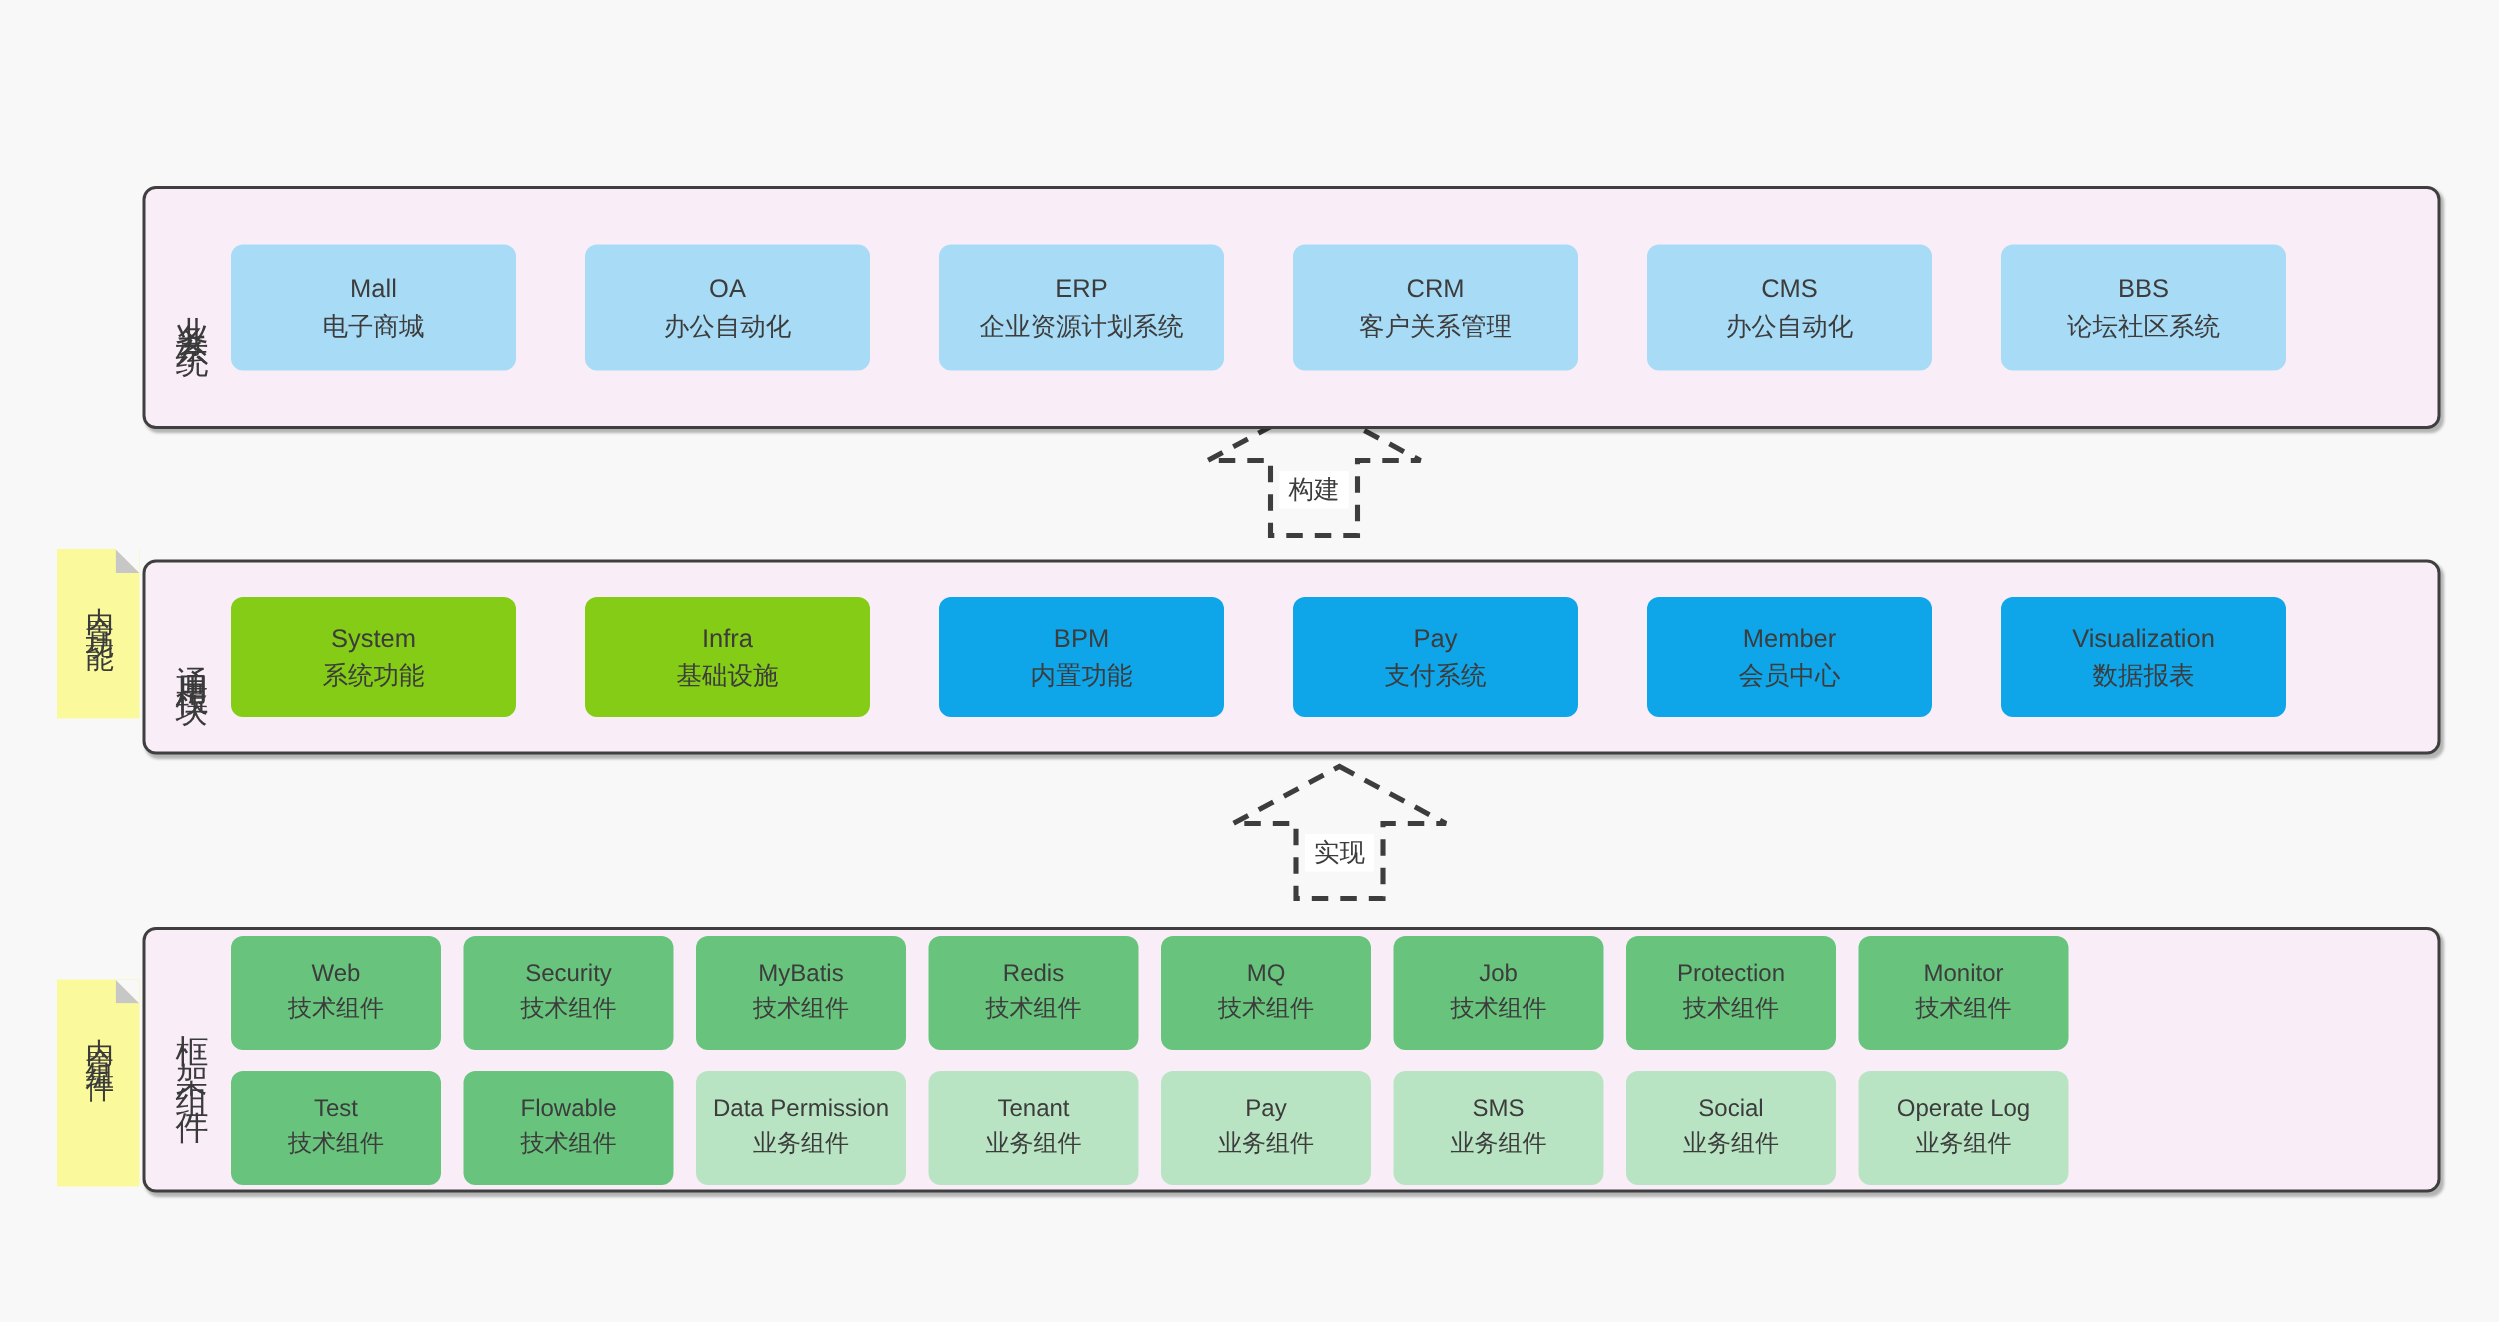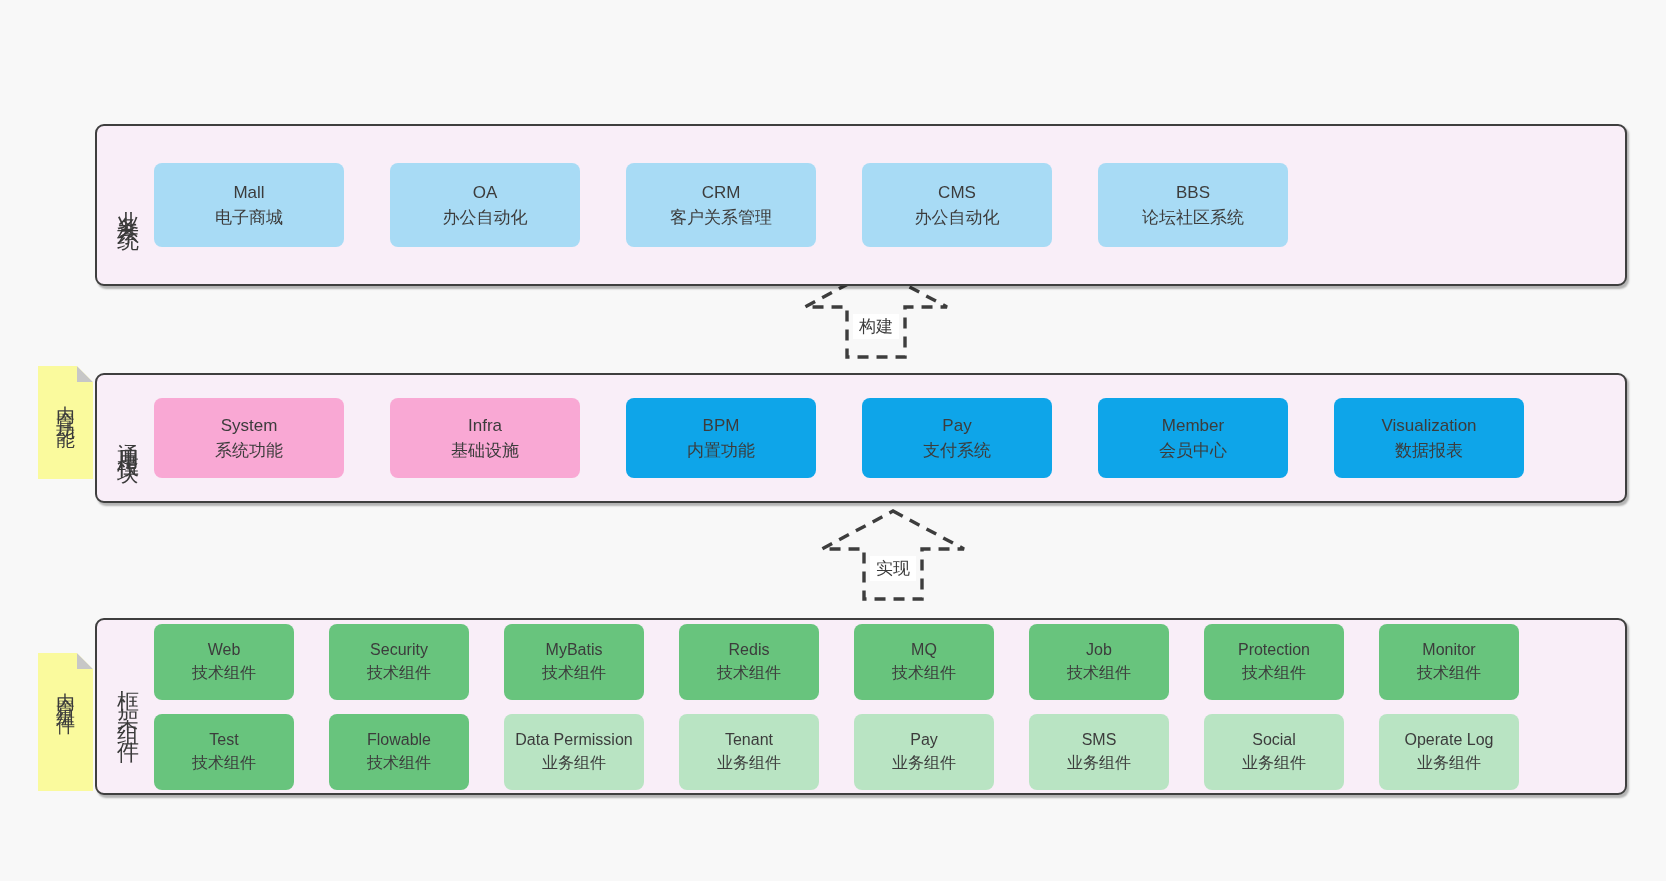--- a/index.html
+++ b/index.html
@@ -28,26 +28,26 @@
   #panel-components .vlabel{letter-spacing:17px;}
   .boxes{flex:1;display:flex;align-items:center;gap:46px;padding-left:8px;}
   .box{
     box-sizing:border-box;border-radius:8px;
     display:flex;flex-direction:column;align-items:center;justify-content:center;
     text-align:center;font-size:17px;line-height:1.5;color:#3c3c3c;
   }
   .wide{width:190px;height:84px;}
   #panel-modules .wide{height:80px;}
   .blue{background:#a8dbf5;}
-  .red{background:#f9a8d4;}
+  .red{background:#84cc16;}
   .pink{background:#0ea5e9;}
   .green{background:#68c47d;}
   .lightgreen{background:#b9e4c3;}
   .rows{flex:1;display:flex;flex-direction:column;gap:14px;}
-  .row{display:flex;align-items:center;gap:35px;padding-left:8px;}
+  .row{display:flex;align-items:center;gap:15px;padding-left:8px;}
   .small{width:140px;height:76px;font-size:16px;line-height:1.38;padding:2px;}
   .sticky{
     position:absolute;left:38px;width:55px;background:#fafa9d;z-index:1;
     display:flex;justify-content:center;padding-top:24px;box-sizing:border-box;
   }
   .sticky::after{content:"";position:absolute;top:0;right:0;width:16px;height:16px;
     background:#f8f8f8;clip-path:polygon(0 0,100% 0,100% 100%);}
   .sticky::before{content:"";position:absolute;top:0;right:0;width:16px;height:16px;
     background:#c7c7c7;clip-path:polygon(0 0,100% 100%,0 100%);}
   #sticky-features{top:366px;height:113px;}
@@ -73,20 +73,24 @@
   <div class="boxes">
     <div class="box wide blue">
       <div>Mall</div>
       <div>电子商城</div>
     </div>
     <div class="box wide blue">
       <div>OA</div>
       <div>办公自动化</div>
     </div>
     <div class="box wide blue">
+      <div>ERP</div>
+      <div>企业资源计划系统</div>
+    </div>
+    <div class="box wide blue">
       <div>CRM</div>
       <div>客户关系管理</div>
     </div>
     <div class="box wide blue">
       <div>CMS</div>
       <div>办公自动化</div>
     </div>
     <div class="box wide blue">
       <div>BBS</div>
       <div>论坛社区系统</div>

